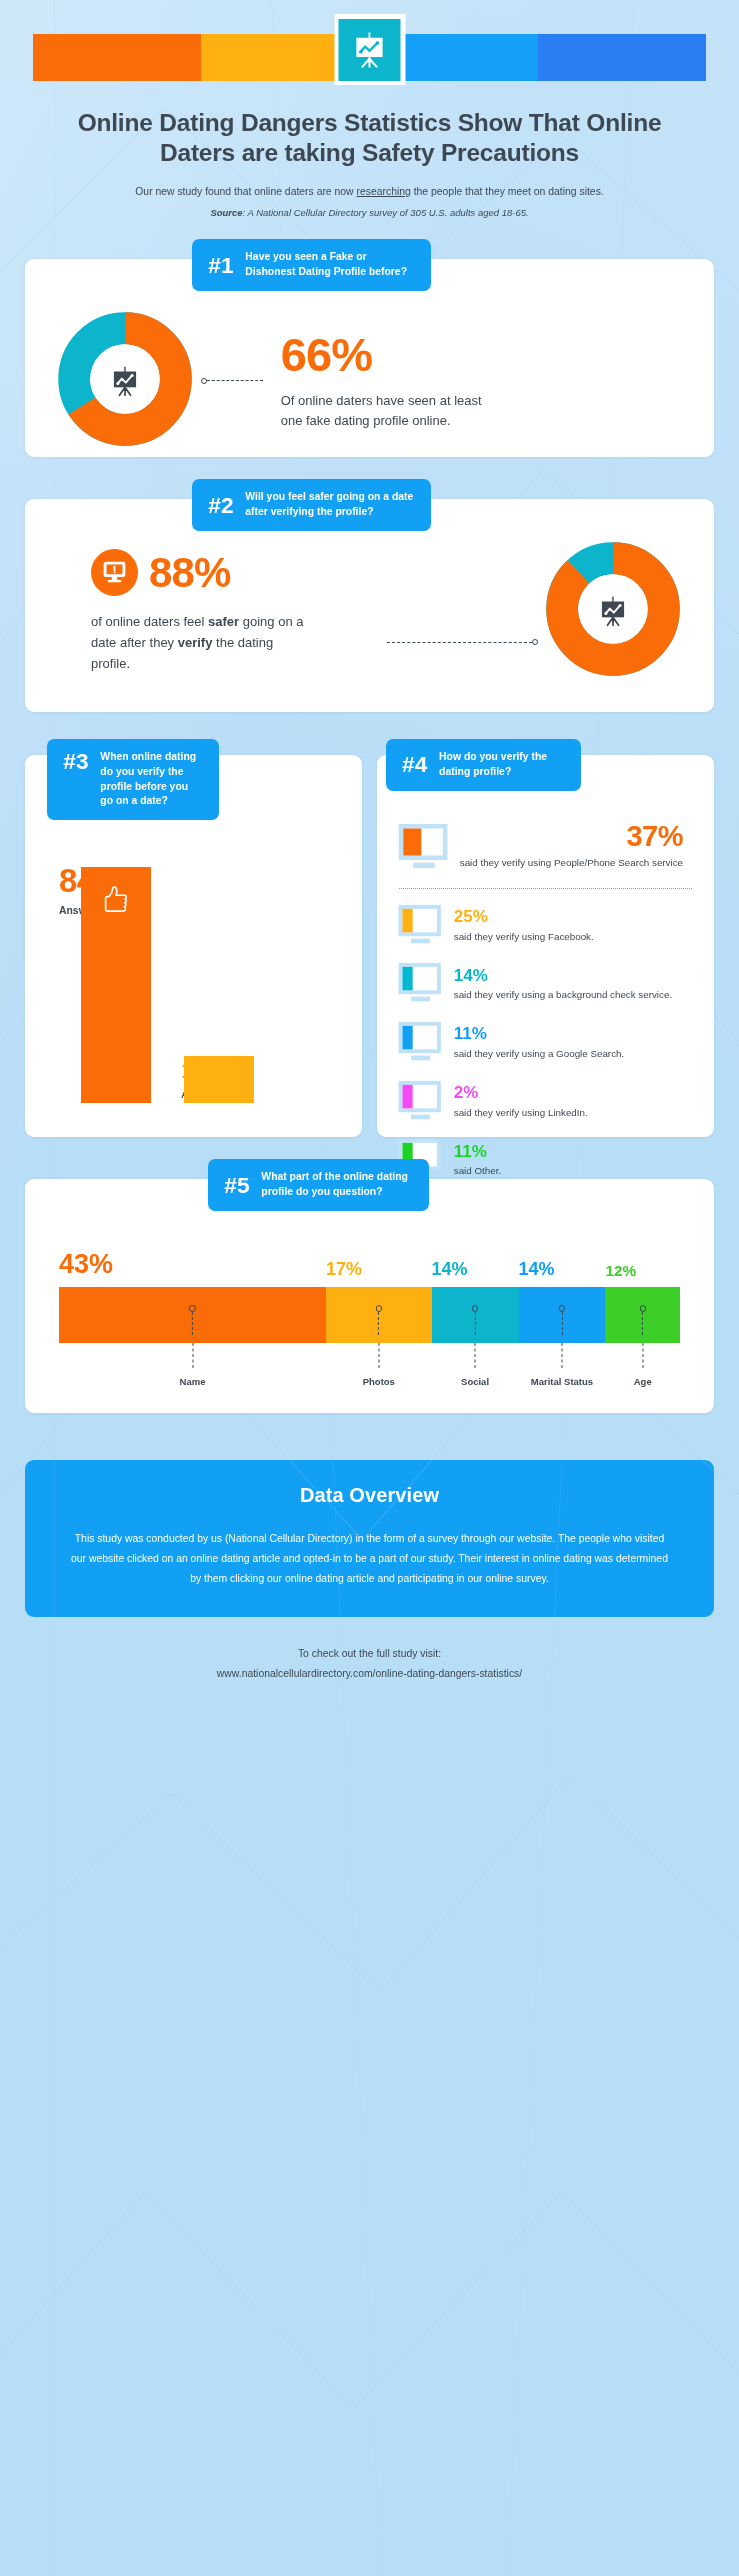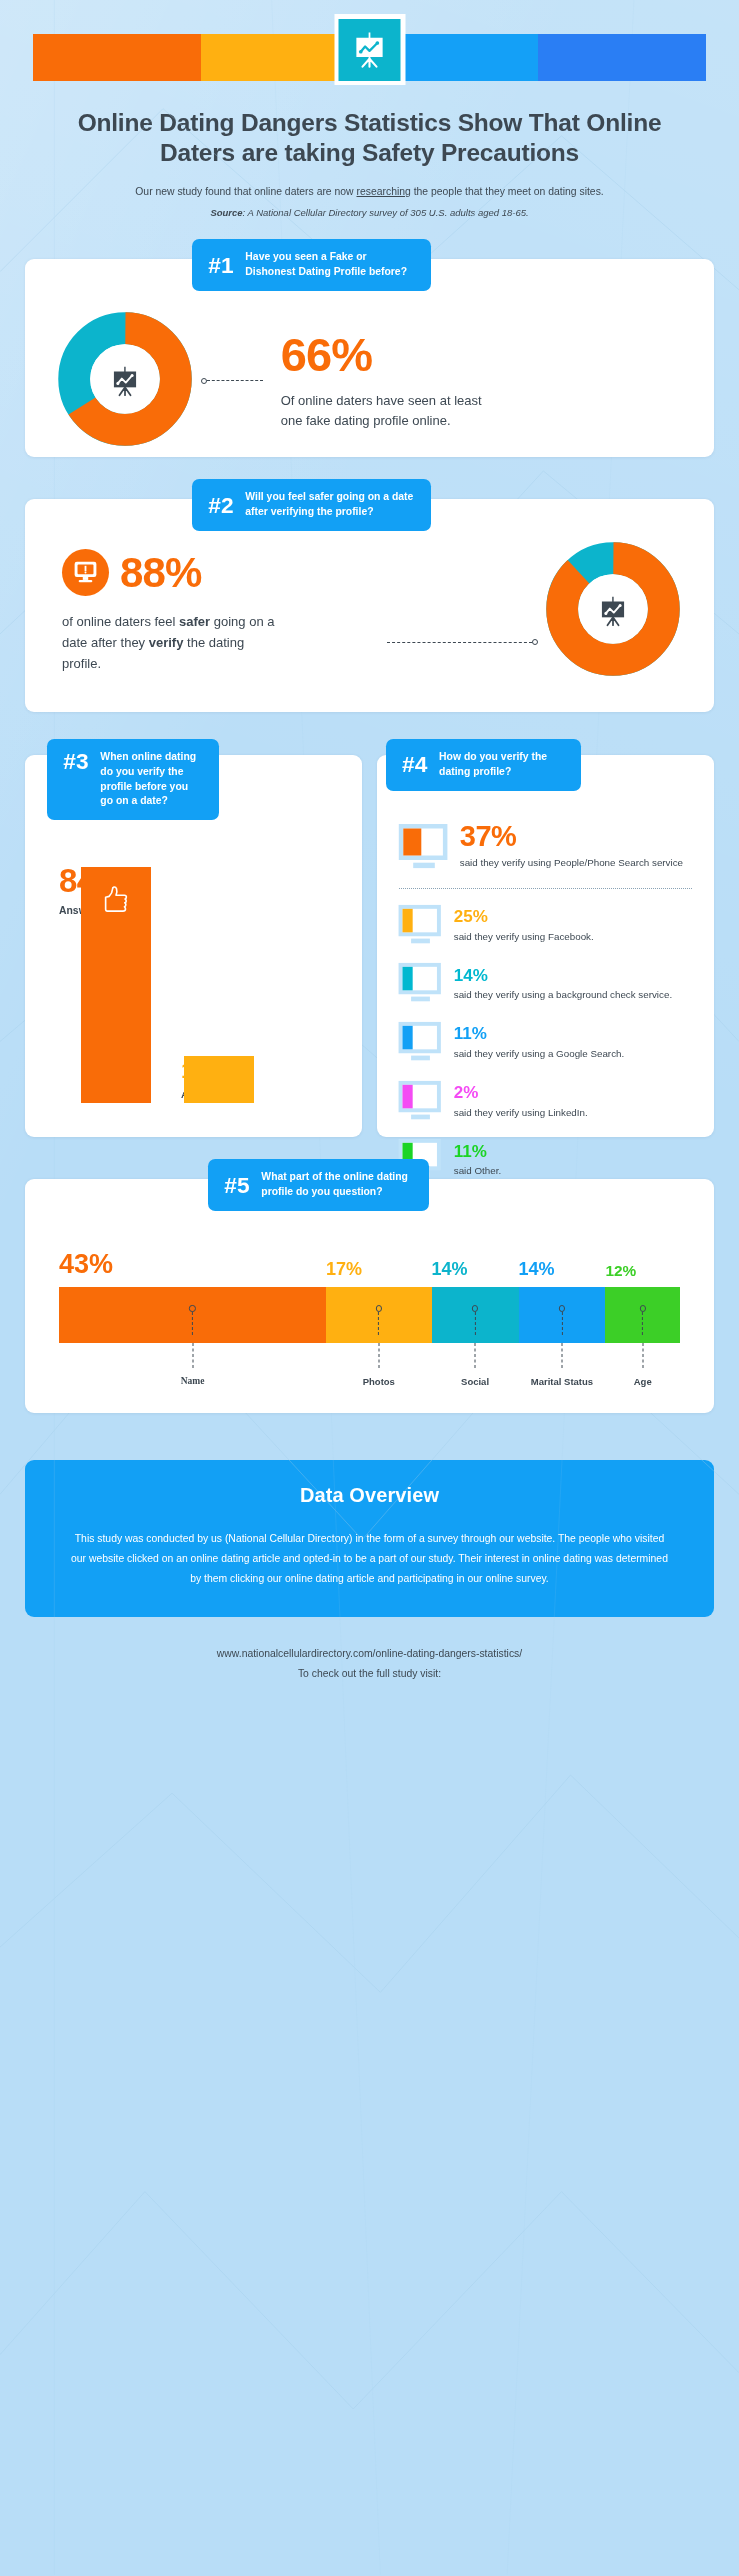--- a/index.html
+++ b/index.html
@@ -162,21 +162,21 @@
   .stat-desc {
     font-size: 13px;
     line-height: 1.5;
     color: #3d4852;
     margin-top: 12.7px;
   }
 
   
   #panel2 { margin-top: 42px; height: 213px; }
   #panel2 .qtag { top: -20px; left: 167px; width: 239px; }
-  .p2-body { display: flex; padding: 50px 0 0 12px; position: relative; }
+  .p2-body { display: flex; padding: 50px 0 0 5px; position: relative; margin-left: 36px; }
   .p2-left { flex: 0 0 auto; padding-left: 25px; }
   .p2-row { display: flex; align-items: center; gap: 11px; }
   .circle-icon {
     width: 47px; height: 47px; border-radius: 50%;
     background: #f96c08;
     display: flex; align-items: center; justify-content: center;
     flex: 0 0 auto;
   }
   .p2-stat { font-size: 42px; font-weight: bold; color: #f96c08; line-height: 1; letter-spacing: -0.9px; }
   .p2-desc { font-size: 13px; line-height: 1.62; margin-top: 14.5px; max-width: 217px; }
@@ -212,21 +212,21 @@
     width: 70px; background: #f96c08; height: 236px;
   }
   .bar-yes .thumb { position: absolute; top: 12.7px; left: 50%; transform: translateX(-50%); }
   .bar-no {
     position: absolute; left: 159px; bottom: 34px;
     width: 70px; background: #ffb011; height: 47px;
   }
 
   .p4-body { padding: 67px 20px 0 20px; }
   .p4-item { display: flex; gap: 10px; align-items: center; }
-  .p4-item.lead { gap: 9px; align-items: flex-start; }
+  .p4-item.lead { gap: 9px; align-items: flex-start; text-align: right; }
   .mon { flex: 0 0 auto; }
   .p4-pct { font-weight: bold; line-height: 1; }
   .p4-lead-pct { font-size: 29px; letter-spacing: -0.5px; }
   .p4-small-pct { font-size: 17px; }
   .p4-txt { font-size: 9.8px; line-height: 1.36; margin-top: 4.5px; color: #3d4852; }
   .p4-sep { border-top: 1.8px dotted #8aa3b5; margin: 13.6px 1.8px; }
 
   
   #panel5 { margin-top: 42px; height: 234px; }
   #panel5 .qtag { top: -20px; left: 183px; width: 221px; }
@@ -586,33 +586,33 @@
             <div class="line"></div>
           </div>
           <div class="p5-stem" style="width: 14%;">
             <div class="line"></div>
           </div>
           <div class="p5-stem" style="width: 12%;">
             <div class="line"></div>
           </div>
         </div>
       <div class="p5-labels" id="p5-labels">
-          <div class="l" style="width: 43%; font-family: Liberation Serif, serif;">Name</div>
+          <div class="l" style="width: 43%;">Name</div>
           <div class="l" style="width: 17%;">Photos</div>
           <div class="l" style="width: 14%;">Social</div>
           <div class="l" style="width: 14%;">Marital Status</div>
           <div class="l" style="width: 12%;">Age</div>
         </div>
     </div>
   </div>
 
   <div class="overview">
     <h2>Data Overview</h2>
     <p>This study was conducted by us (National Cellular Directory) in the form of a survey through our website. The people who visited our website clicked on an online dating article and opted-in to be a part of our study. Their interest in online dating was determined by them clicking our online dating article and participating in our online survey.</p>
   </div>
 
   <div class="footer-visit">
+    <div>To check out the full study visit:</div>
     <div>www.nationalcellulardirectory.com/online-dating-dangers-statistics/</div>
-    <div>To check out the full study visit:</div>
   </div>
 
 </div>
 
 
 </body></html>

